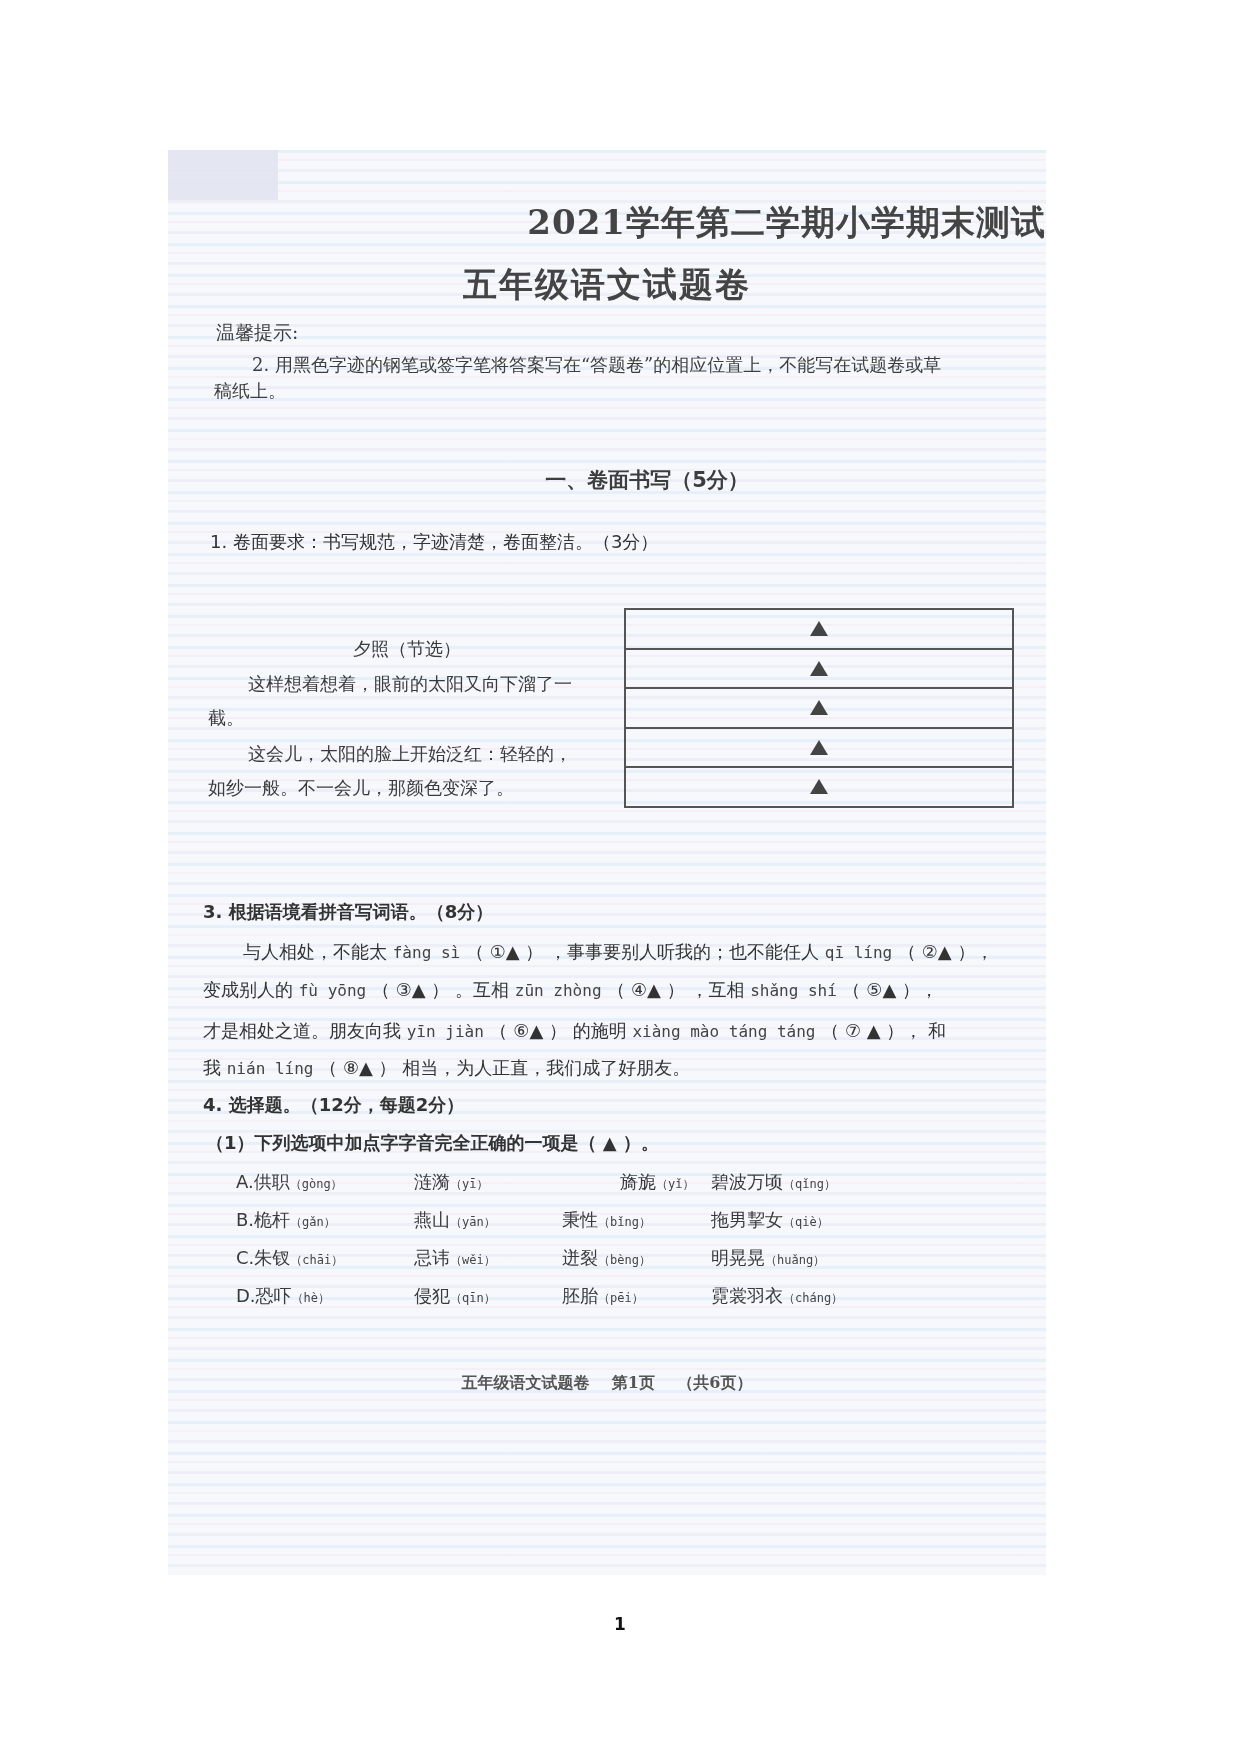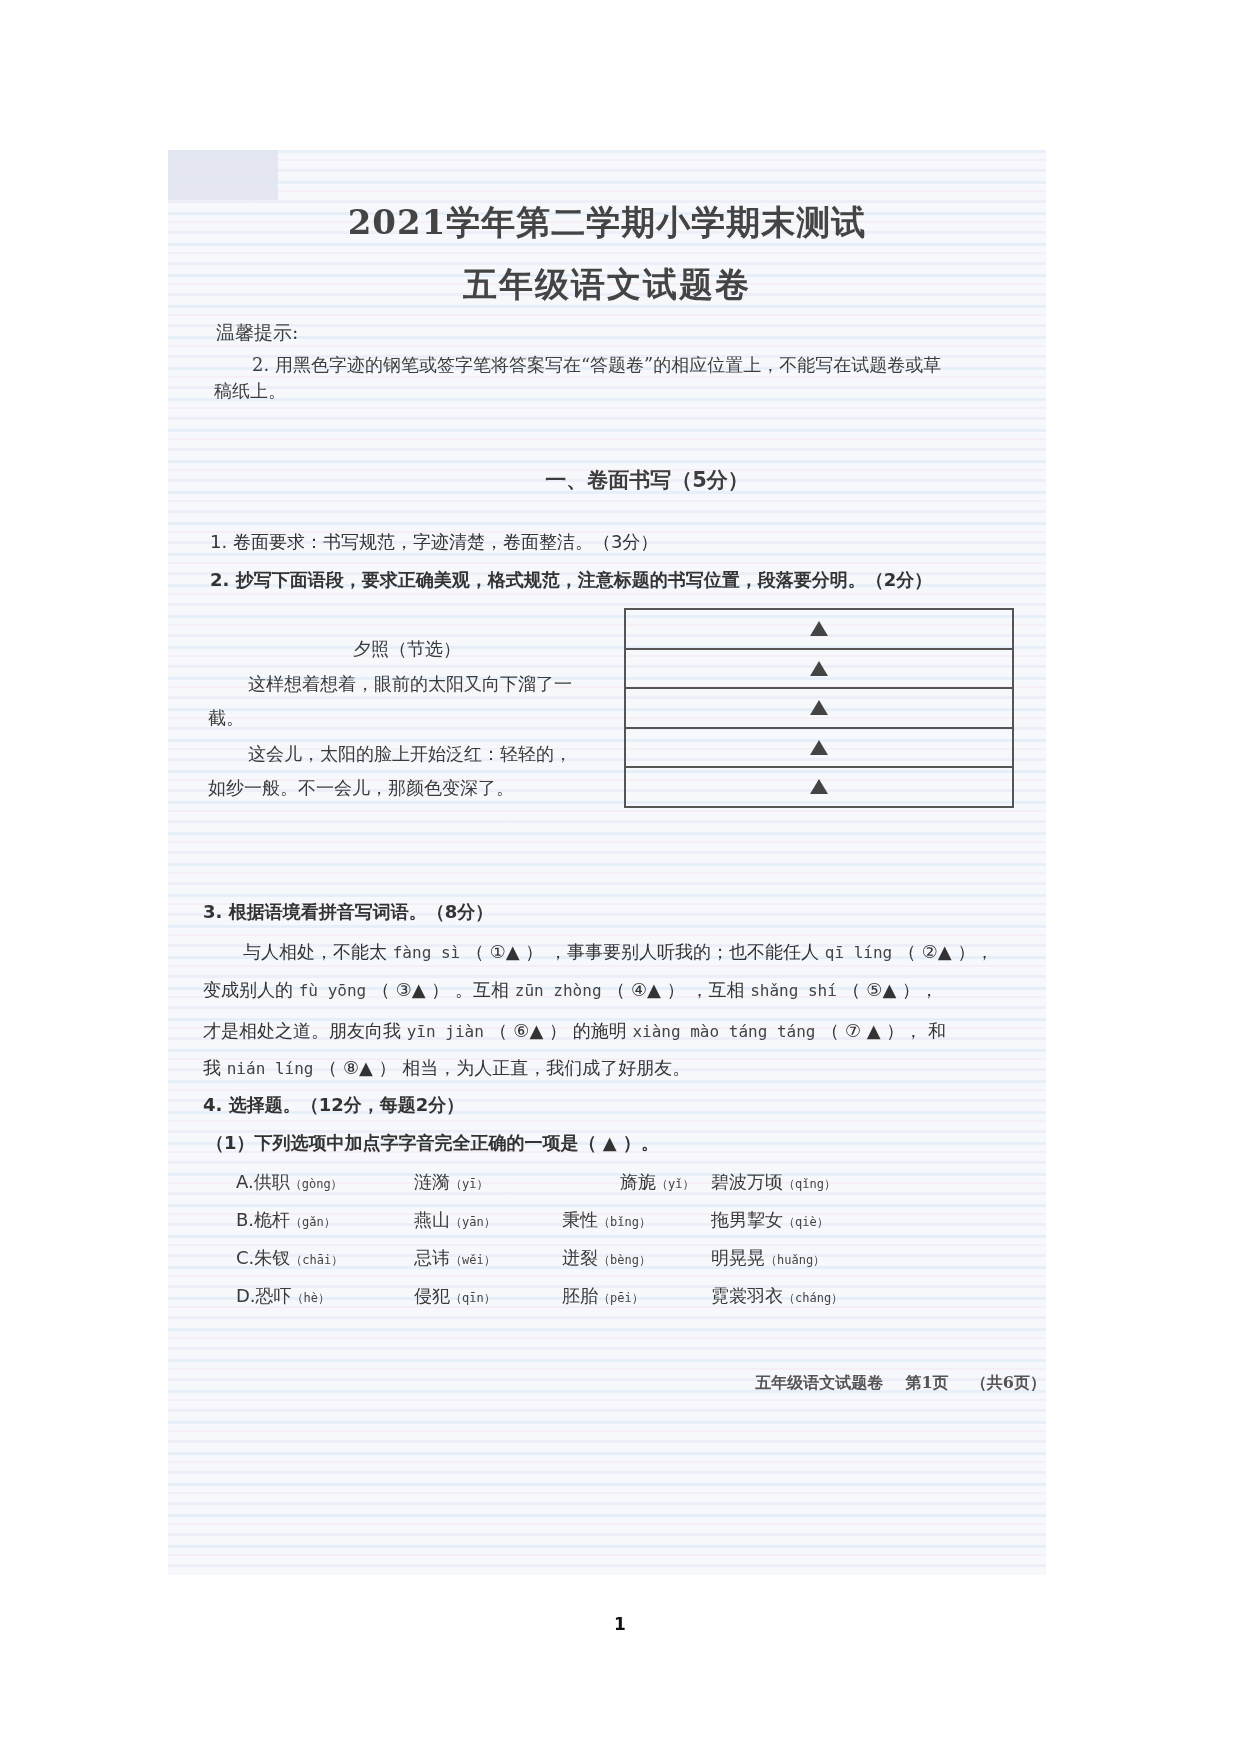--- a/index.html
+++ b/index.html
@@ -36,21 +36,21 @@
       left: 0;
       top: 0;
       width: 110px;
       height: 50px;
       background: rgba(225,228,240,0.9);
     }
     .title1 {
       position: absolute;
       left: 0; right: 0;
       top: 50px;
-      text-align: center;
+      text-align: right;
       font-size: 34px;
       font-weight: bold;
       letter-spacing: 1px;
       color: #444;
     }
     .title2 {
       position: absolute;
       left: 0; right: 0;
       top: 112px;
       text-align: center;
@@ -144,21 +144,21 @@
       position: absolute;
       top: 0;
       white-space: nowrap;
       font-family: "DejaVu Sans", "Liberation Sans", sans-serif;
     }
     .opt .py { font-size: 12px; }
     .footer {
       position: absolute;
       left: 0; right: 0;
       top: 1223px;
-      text-align: right;
+      text-align: center;
       font-size: 16px;
       font-weight: bold;
       color: #555;
       white-space: pre;
     }
     .pagenum {
       position: absolute;
       left: 0; right: 0;
       top: 1614px;
       text-align: center;
@@ -176,21 +176,20 @@
 
   <div class="title1">2021学年第二学期小学期末测试</div>
   <div class="title2">五年级语文试题卷</div>
 
   <div class="tips-head">温馨提示:</div>
   <div class="tip" style="left:84px; top:203px;">2. 用黑色字迹的钢笔或签字笔将答案写在“答题卷”的相应位置上，不能写在试题卷或草</div>
   <div class="tip" style="left:46px; top:229px;">稿纸上。</div>
 
   <div class="section-title" style="top:316px; padding-left:80px;">一、卷面书写（5分）</div>
   <div class="q" style="left:42px; top:380px; font-weight:normal;">1. 卷面要求：书写规范，字迹清楚，卷面整洁。（3分）</div>
-  <div class="q" style="left:42px; top:418px;">2. 抄写下面语段，要求正确美观，格式规范，注意标题的书写位置，段落要分明。（2分）</div>
 
   <div class="passage" style="left:185px; top:487px;">夕照（节选）</div>
   <div class="passage" style="left:80px; top:522px;">这样想着想着，眼前的太阳又向下溜了一</div>
   <div class="passage" style="left:40px; top:556px;">截。</div>
   <div class="passage" style="left:80px; top:592px;">这会儿，太阳的脸上开始泛红：轻轻的，</div>
   <div class="passage" style="left:40px; top:626px;">如纱一般。不一会儿，那颜色变深了。</div>
 
   <div class="grid">
     <div class="grid-row">
         <div class="tri"></div>

